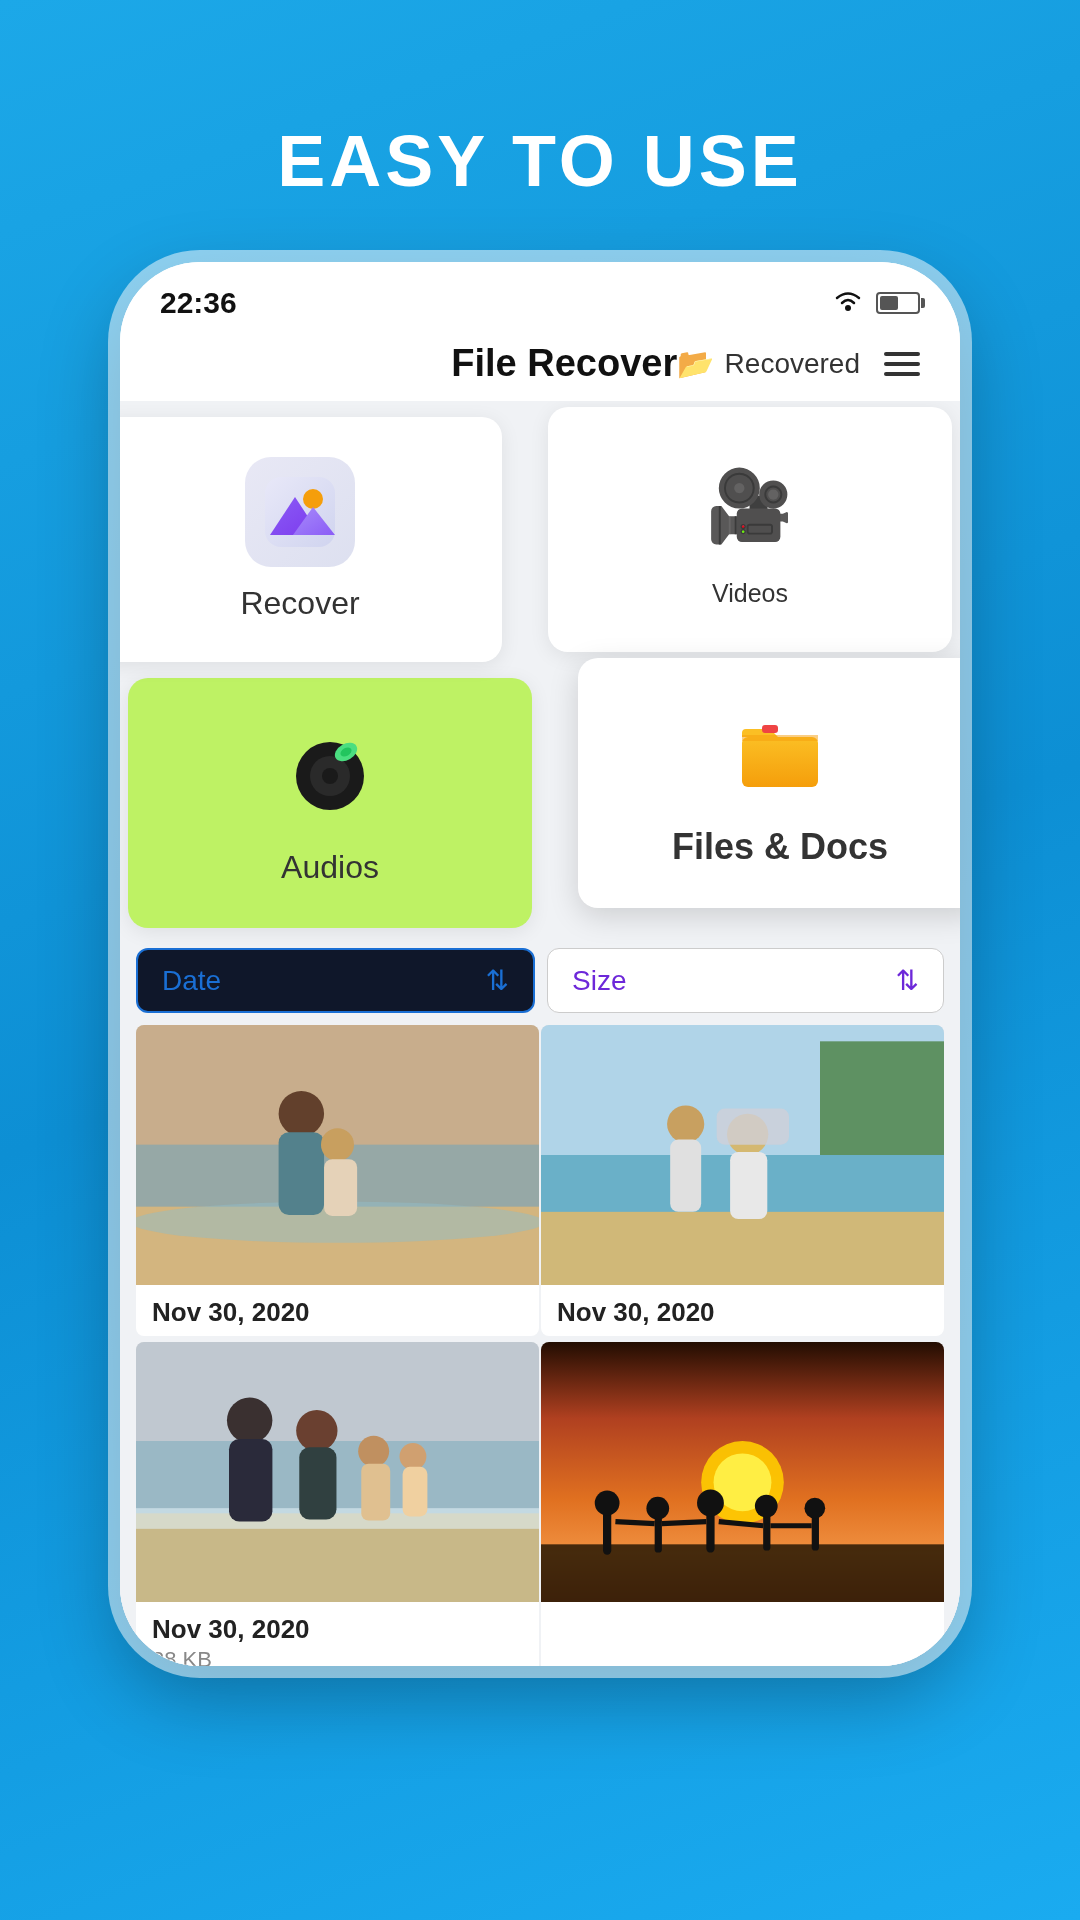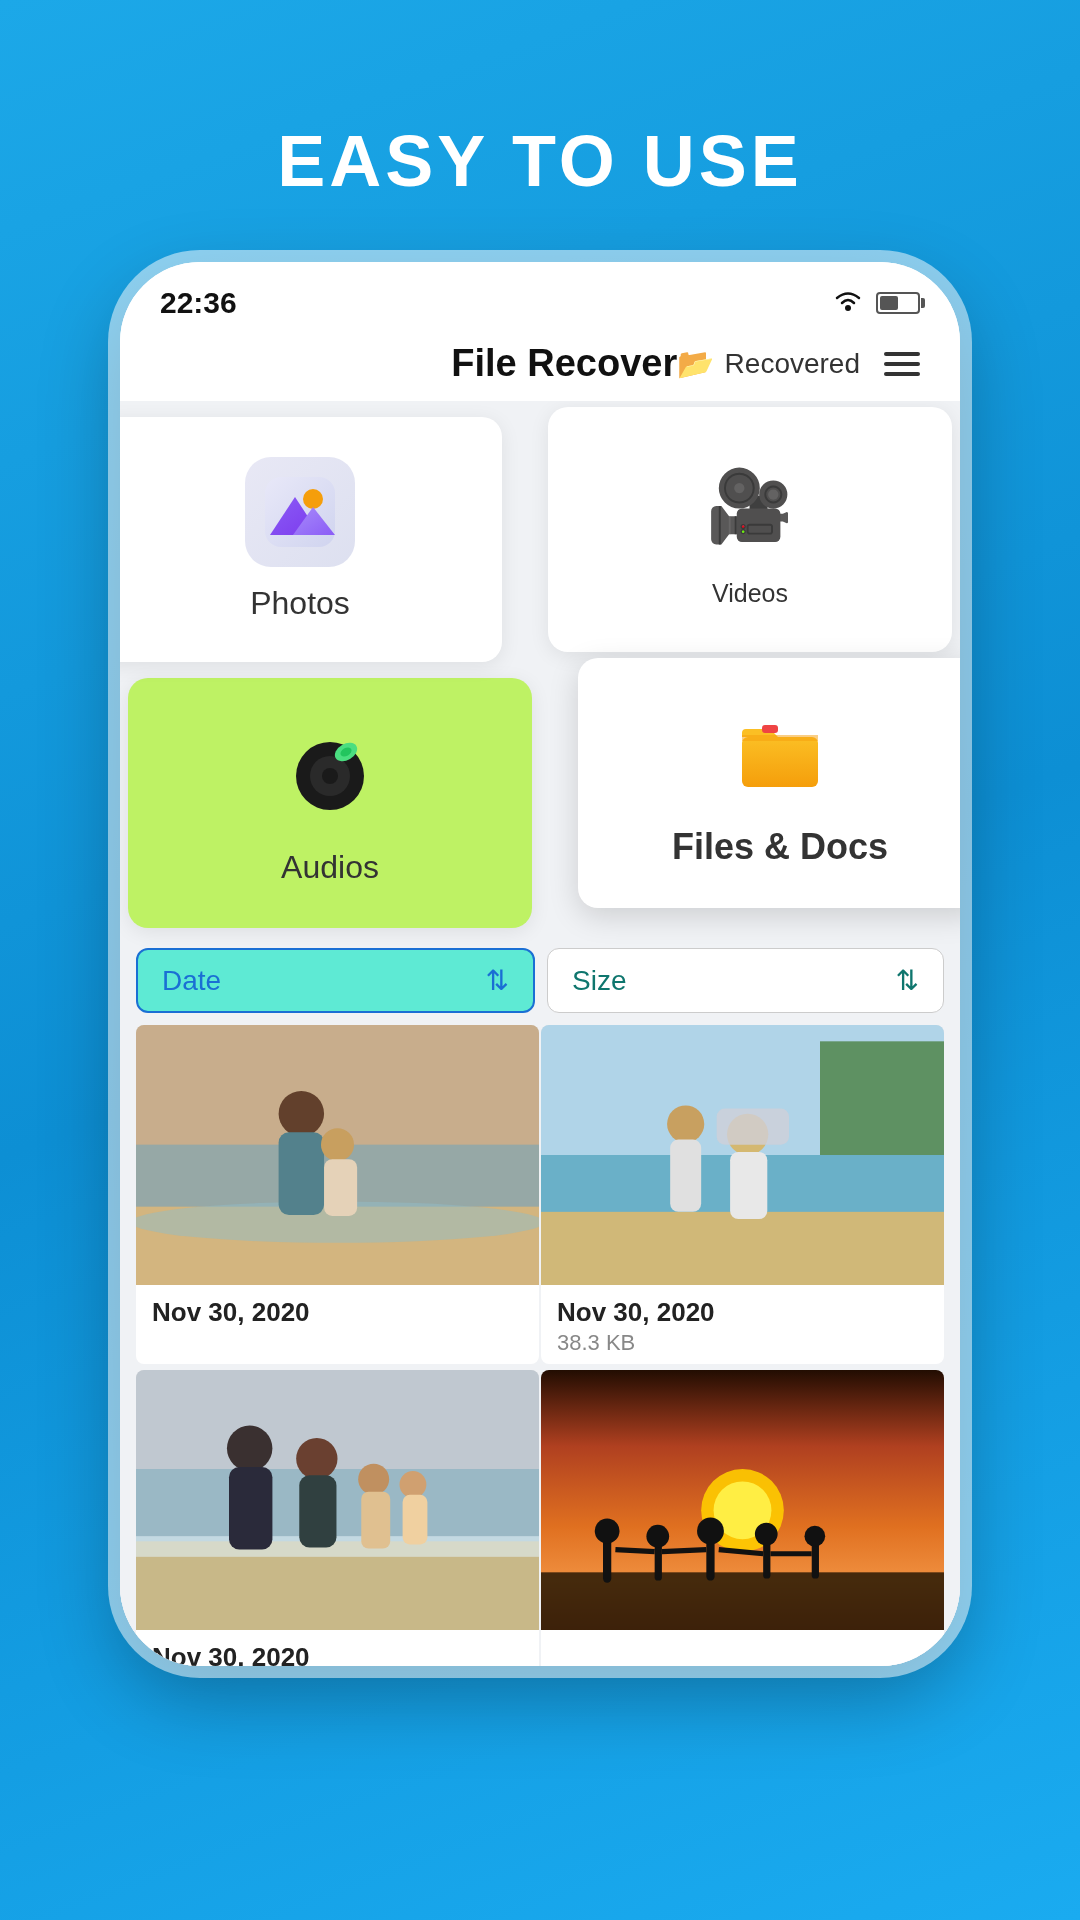--- a/index.html
+++ b/index.html
@@ -224,28 +224,28 @@
       align-items: center;
       justify-content: space-between;
       padding: 14px 24px;
       border-radius: 12px;
       font-size: 28px;
       cursor: pointer;
     }
 
     .sort-dropdown.active {
       border: 2.5px solid #1a6fd4;
-      background: #5eead4;
+      background: #0f172a;
       color: #1a6fd4;
     }
 
     .sort-dropdown.inactive {
       border: 1.5px solid #ccc;
       background: white;
-      color: #0f766e;
+      color: #6d28d9;
     }
 
     
     .photo-grid {
       display: grid;
       grid-template-columns: 1fr 1fr;
       gap: 2px;
       padding: 0 16px;
       background: #f0f2f5;
     }
@@ -367,21 +367,21 @@
               </linearGradient>
             </defs>
             <rect width="70" height="70" rx="16" fill="url(#bgGrad)"></rect>
 
             <circle cx="48" cy="22" r="10" fill="#f59e0b"></circle>
 
             <polygon points="5,58 30,20 55,58" fill="url(#mountGrad)"></polygon>
             <polygon points="28,58 48,30 70,58" fill="url(#mountGrad2)"></polygon>
           </svg>
         </div>
-        <span class="category-label">Photos</span>
+        <span class="category-label">Recover</span>
       </div>
 
       <div class="category-card videos card-float-right-top">
         <div class="category-icon-wrapper" style="background:none;">
 
           <span style="font-size:70px;">🎥</span>
         </div>
         <span class="category-label">Videos</span>
       </div>
 
@@ -481,21 +481,20 @@
             <rect x="125" y="115" width="30" height="70" rx="8" fill="#e0e0e0"></rect>
 
             <ellipse cx="200" cy="110" rx="20" ry="20" fill="#d4b870"></ellipse>
             <rect x="183" y="127" width="36" height="65" rx="8" fill="#e8e8e8"></rect>
 
             <rect x="170" y="85" width="70" height="35" rx="8" fill="#d0d0d8" opacity="0.8"></rect>
           </svg>
         </div>
         <div class="photo-meta">
           <div class="photo-date">Nov 30, 2020</div>
-          <div class="photo-size">38.3 KB</div>
         </div>
       </div>
 
       <div class="photo-item">
         <div class="photo-thumbnail" style="height:260px; position:relative; overflow:hidden;">
           <svg width="100%" height="260" viewBox="0 0 390 260" preserveAspectRatio="xMidYMid slice">
 
             <rect width="390" height="260" fill="#c0c8d0"></rect>
 
             <rect x="0" y="100" width="390" height="80" fill="#8ab0c0" opacity="0.7"></rect>

